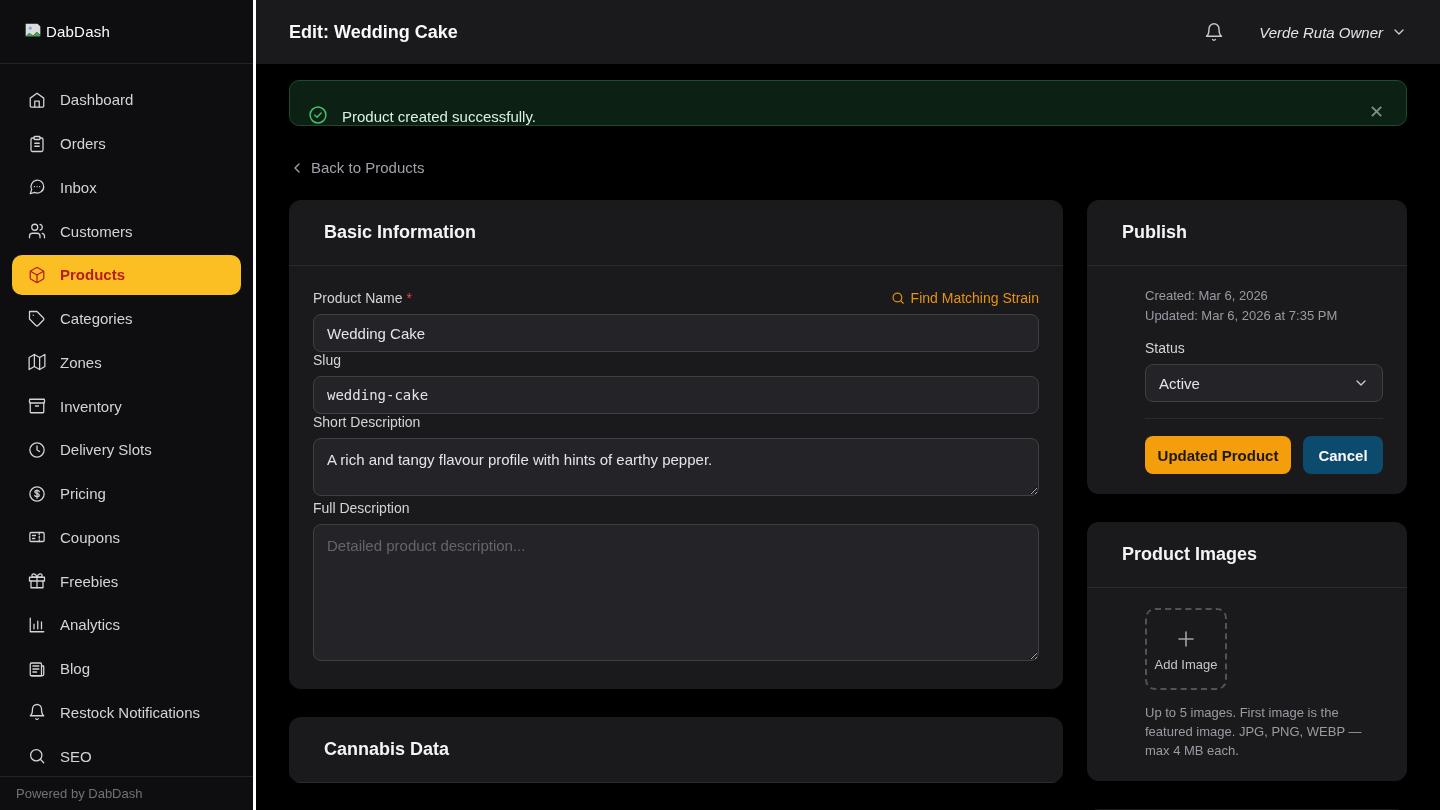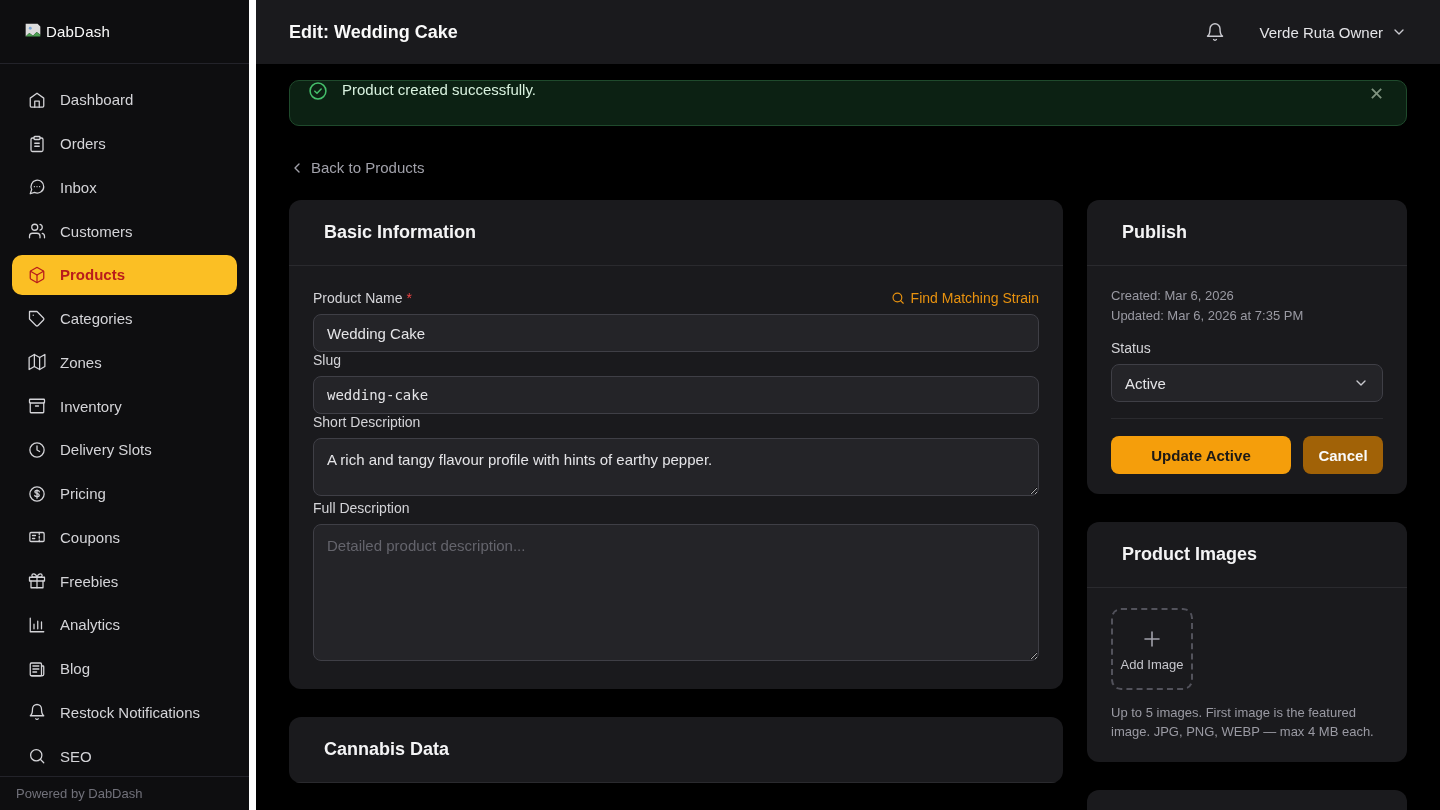--- a/index.html
+++ b/index.html
@@ -3,42 +3,42 @@
 <meta charset="utf-8">
 <style>
   * { margin:0; padding:0; box-sizing:border-box; }
   html,body { width:1440px; height:810px; overflow:hidden; background:#000; }
   body { font-family:"Liberation Sans","DejaVu Sans",sans-serif; color:#e4e4e7; }
   svg { display:block; }
 
   .app { display:flex; width:1440px; height:810px; }
 
   
-  .sidebar { width:256px; flex-shrink:0; background:#0e0e10; display:flex; flex-direction:column; border-right:7px solid #ffffff; }
+  .sidebar { width:256px; flex-shrink:0; background:#0e0e10; display:flex; flex-direction:column; border-right:3px solid #ffffff; }
   .logo-row { height:64px; display:flex; align-items:center; gap:2px; padding:0 22px; border-bottom:1px solid #23232a; flex-shrink:0; }
   .logo-text { font-size:15px; color:#fafafa; letter-spacing:.2px; }
   .nav { flex:1; padding:16px 12px 0; overflow:hidden; display:flex; flex-direction:column; gap:4px; }
   .nav-item { display:flex; align-items:center; gap:14px; height:40px; padding:0 16px; border-radius:10px; color:#d4d4d8; font-size:15px; cursor:pointer; text-decoration:none; }
   .nav-item svg { stroke:currentColor; fill:none; stroke-width:1.7; stroke-linecap:round; stroke-linejoin:round; width:18px; height:18px; flex-shrink:0; }
   .nav-item.active { background:var(--accent); color:#b91c1c; font-weight:700; }
   .side-footer { border-top:1px solid #23232a; padding:9px 16px; font-size:13px; color:#71717a; flex-shrink:0; }
 
   
   .main { flex:1; display:flex; flex-direction:column; min-width:0; }
   .topbar { height:64px; flex-shrink:0; background:#1a1a1d; display:flex; align-items:center; justify-content:space-between; padding:0 33px; }
   .page-title { font-size:18px; font-weight:700; color:#fafafa; }
-  .topbar-right { display:flex; align-items:center; gap:33px; }
+  .topbar-right { display:flex; align-items:center; gap:33px;font-style:italic; }
   .icon-btn { background:none; border:none; color:#c9c9cf; cursor:pointer; padding:2px; }
   .user-chip { display:flex; align-items:center; gap:8px; color:#e4e4e7; font-size:15px; cursor:pointer; }
   .user-chip svg { stroke:#c9c9cf; }
 
   .content { flex:1; overflow:hidden; background:#000; padding:16px 33px 0; }
 
   
-  .alert { display:flex; align-items:flex-start; gap:14px; height:46px; padding:0 18px; background:#0c2113; border:1px solid #1f4a2c; border-radius:10px; color:#d9f2df; font-size:15px; }
+  .alert { display:flex; align-items:flex-end; gap:14px; height:46px; padding:0 18px; background:#0c2113; border:1px solid #1f4a2c; border-radius:10px; color:#d9f2df; font-size:15px; }
   .alert svg.check { stroke:#45c06b; fill:none; stroke-width:1.8; stroke-linecap:round; stroke-linejoin:round; }
   .alert-close { margin-left:auto; background:none; border:none; cursor:pointer; color:#7f937f; font-size:18px; line-height:1; padding:4px; }
 
   .back-link { display:inline-flex; align-items:flex-end; gap:6px; margin:33px 0 24px; color:#a1a1aa; font-size:15px; text-decoration:none; cursor:pointer; }
   .back-link svg { stroke:#a1a1aa; fill:none; stroke-width:2; stroke-linecap:round; stroke-linejoin:round; }
 
   .columns { display:flex; gap:24px; align-items:flex-start; }
   .col-left { flex:1; min-width:0; }
   .col-right { width:320px; flex-shrink:0; }
 
@@ -57,29 +57,29 @@
   .strain-link { display:inline-flex; align-items:center; gap:6px; color:#e8920f; font-size:14px; text-decoration:none; cursor:pointer; }
   .strain-link svg { stroke:#e8920f; fill:none; stroke-width:2; stroke-linecap:round; }
   .tinput { width:100%; height:38px; background:#242428; border:1px solid #3f3f46; border-radius:8px; color:#e4e4e7; font-size:15px; padding:0 13px; font-family:"Liberation Sans","DejaVu Sans",sans-serif; outline:none; }
   .tinput.mono { font-family:"DejaVu Sans Mono","Liberation Mono",monospace; font-size:14px; }
   textarea.tinput { padding:10px 13px; resize:vertical; line-height:1.4; }
   .ta-short { height:58px; }
   .ta-full { height:137px; }
   textarea::placeholder { color:#64646c; }
 
   
-  .pub-body { padding:20px 24px; }
+  .pub-body { padding:20px 24px;margin-left:34px; }
   .meta-line { font-size:13px; color:#9a9aa3; line-height:1.55; }
   .status-label { font-size:14px; color:#d4d4d8; margin:14px 0 8px; }
   .select { height:38px; background:#242428; border:1px solid #3f3f46; border-radius:8px; display:flex; align-items:center; justify-content:space-between; padding:8px 13px; font-size:15px; color:#e4e4e7; cursor:pointer; }
   .select svg { stroke:#c9c9cf; fill:none; stroke-width:2; stroke-linecap:round; stroke-linejoin:round; }
   .pub-actions { display:flex; gap:12px; margin-top:16px; padding-top:17px; border-top:1px solid #2a2a2e; }
   .btn { border:none; border-radius:8px; height:38px; font-size:15px; font-weight:700; cursor:pointer; font-family:inherit; }
   .btn-primary { flex:1; background:var(--btn); color:#1c1917; }
-  .btn-dark { width:80px; background:#a16207; color:#fafafa; }
+  .btn-dark { width:80px; background:#0c4a6e; color:#fafafa; }
 
   
   .add-image-box { width:82px; height:82px; border:2px dashed #52525b; border-radius:10px; display:flex; flex-direction:column; align-items:center; justify-content:center; gap:6px; cursor:pointer; color:#c5c5cb; }
   .add-image-box svg { stroke:#a1a1aa; stroke-width:1.6; stroke-linecap:round; }
   .add-image-label { font-size:13px; }
   .img-help { margin-top:14px; font-size:13px; color:#9a9aa3; line-height:1.45; }
 
   .stub-card { height:80px; margin-top:24px; }
   :root { --accent:#fbbf24; --btn:#f59e0b; }
 </style>
@@ -334,21 +334,21 @@
               <div class="meta-line">Created: Mar 6, 2026</div>
               <div class="meta-line">Updated: Mar 6, 2026 at 7:35 PM</div>
               <div class="status-label">Status</div>
               <div class="select">
                 <span>Active</span>
                 <svg width="16" height="16" viewBox="0 0 24 24">
                     <path d="M6 9l6 6 6-6"></path>
                   </svg>
               </div>
               <div class="pub-actions">
-                <button class="btn btn-primary">Update Active</button>
+                <button class="btn btn-primary">Updated Product</button>
                 <button class="btn btn-dark">Cancel</button>
               </div>
             </div>
           </section>
 
           <section class="card mt">
             <div class="card-header">
               <h2 class="card-title">Product Images</h2>
             </div>
             <div class="pub-body">

